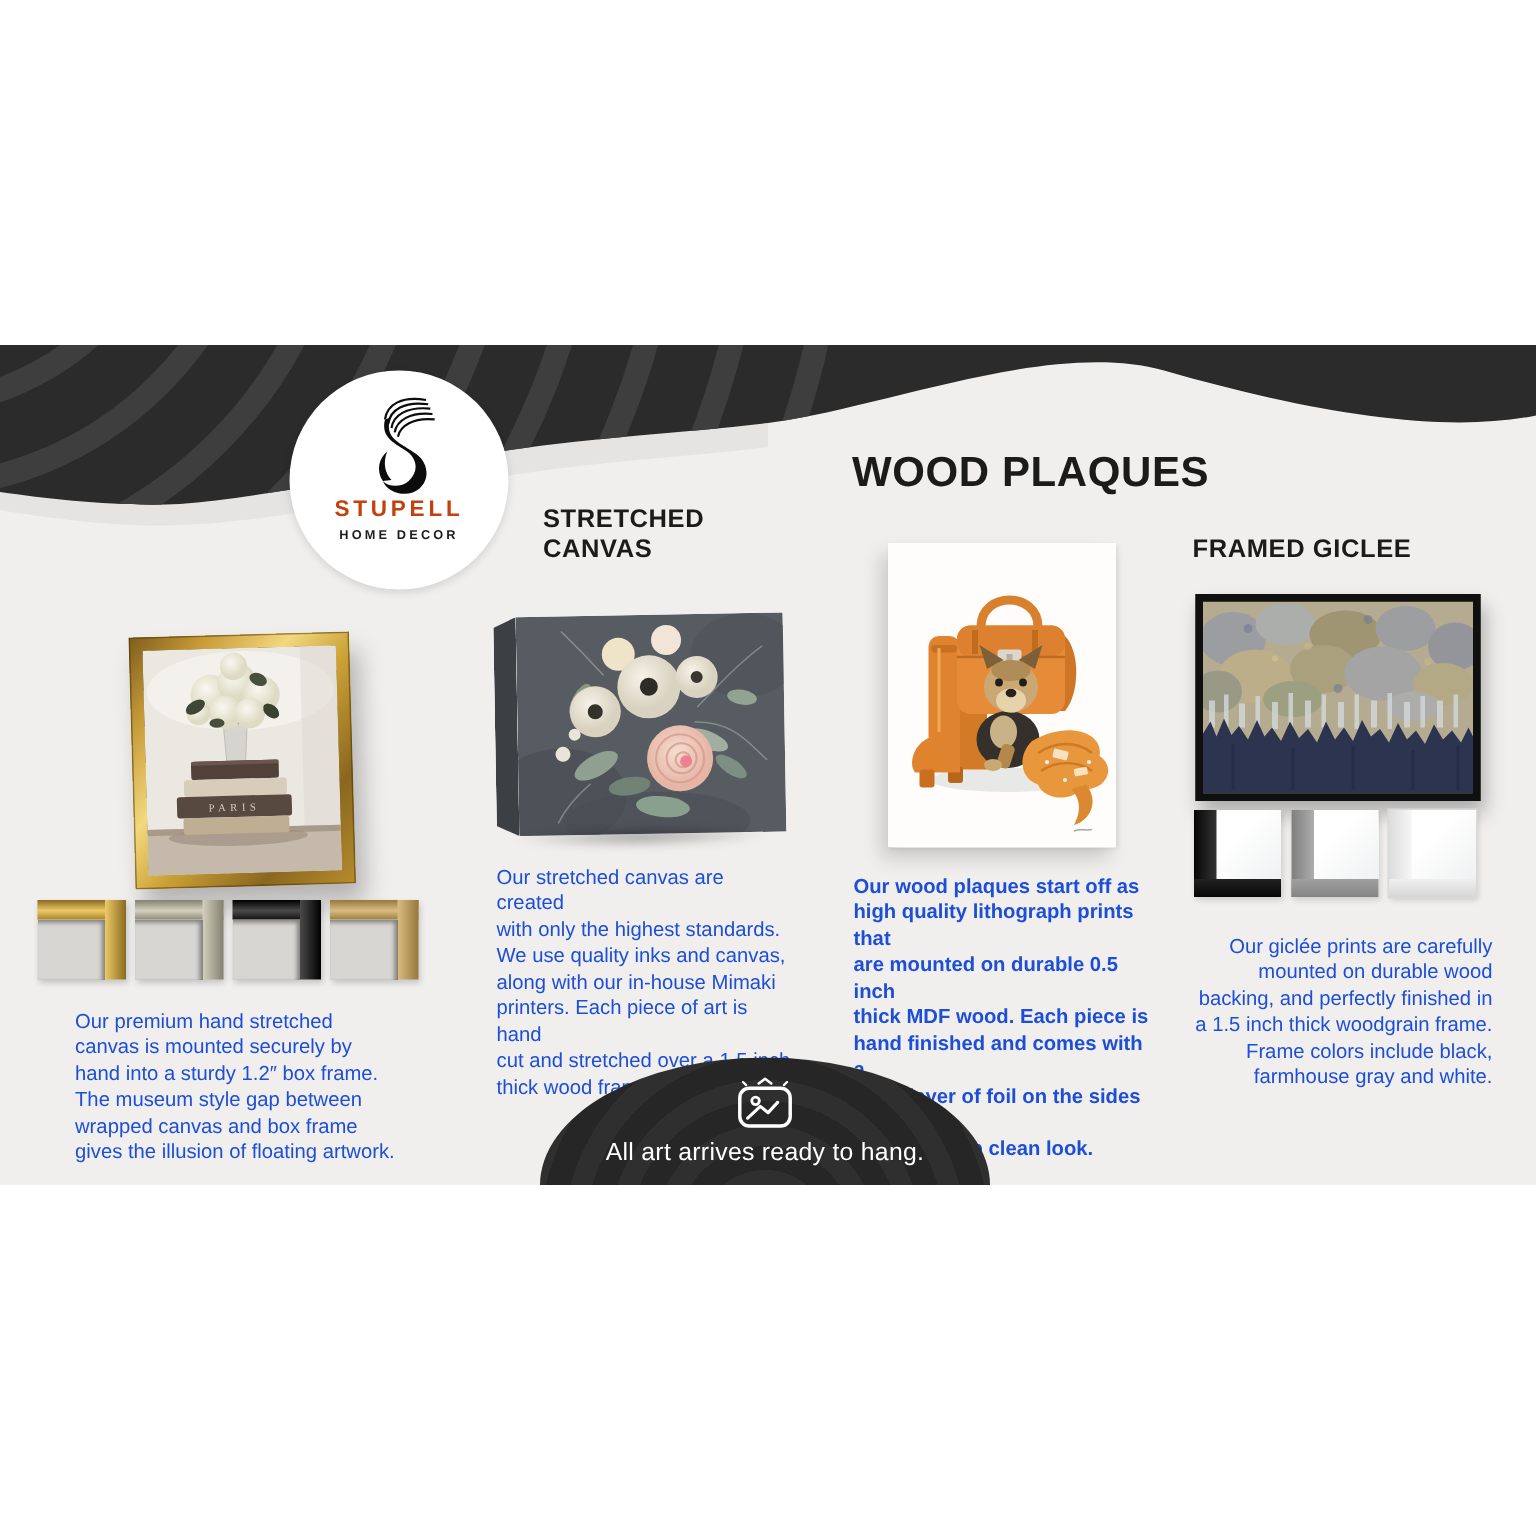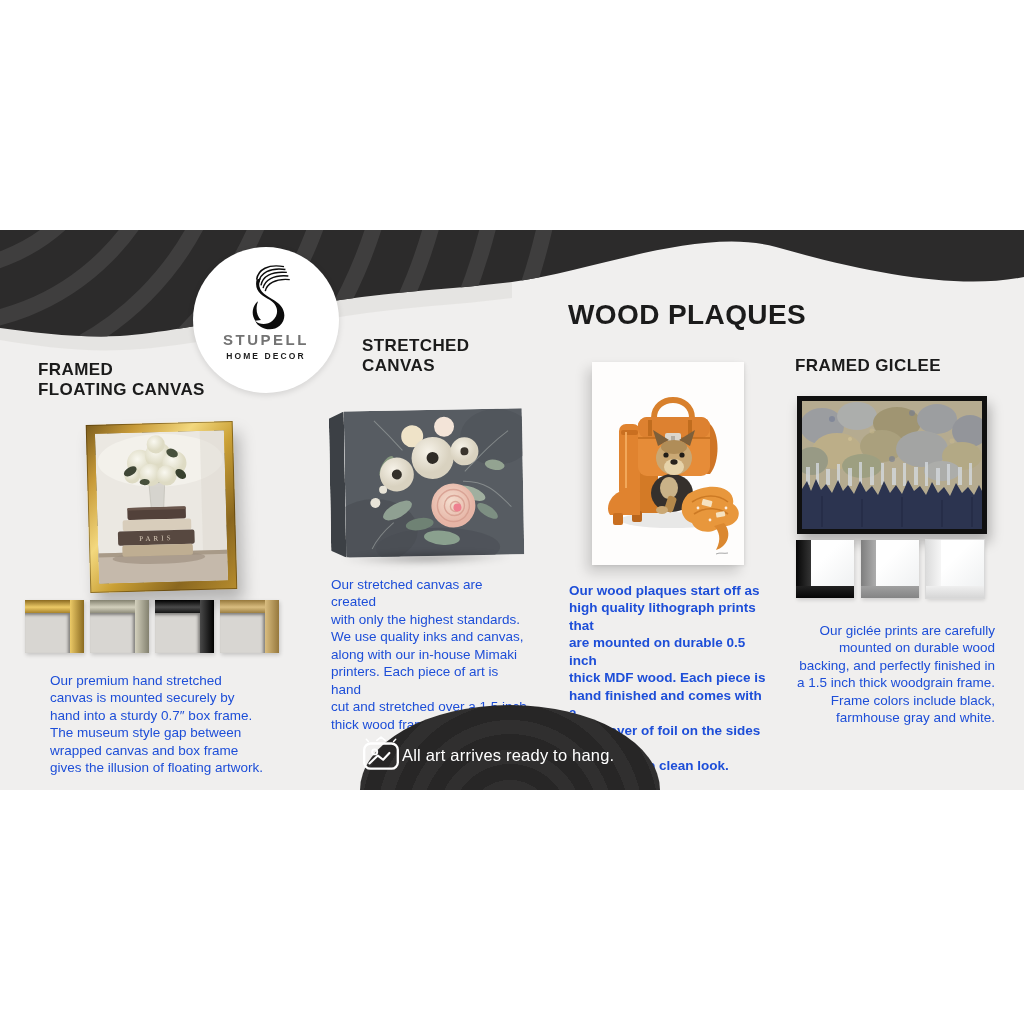--- a/index.html
+++ b/index.html
@@ -8,21 +8,21 @@
        font-family:"Liberation Sans",sans-serif;overflow:hidden;}
   .banner{position:absolute;left:0;top:230px;width:1024px;height:560px;
           background:#f0efee;overflow:hidden;}
   .swoosh-svg{position:absolute;left:0;top:0;display:block;}
 
   
   .logo-circle{position:absolute;left:193px;top:17px;width:146px;height:146px;
                border-radius:50%;background:#ffffff;box-sizing:border-box;
                display:flex;flex-direction:column;align-items:center;padding-top:11px;
                box-shadow:0 2px 6px rgba(0,0,0,.12);}
-  .logo-name{font-size:15px;font-weight:700;letter-spacing:2.5px;color:#737373;margin-top:1px;}
+  .logo-name{font-size:15px;font-weight:700;letter-spacing:2.5px;color:#c2410c;margin-top:1px;}
   .logo-tag{font-size:8.5px;font-weight:700;letter-spacing:2.1px;color:#1d1d1d;margin-top:3px;}
 
   
   .section-title{position:absolute;margin:0;font-size:17px;font-weight:700;color:#1b1b1b;
                  letter-spacing:.4px;line-height:1.18;white-space:pre-line;}
   .para{position:absolute;font-size:13.5px;line-height:1.3;color:#1d4ed8;white-space:pre-line;}
 
   
   .float-frame{position:absolute;left:88px;top:193px;width:147px;height:168px;box-sizing:border-box;
                padding:9px;transform:rotate(-1.6deg);
@@ -75,21 +75,21 @@
   .gs-gray .band-l{background:linear-gradient(90deg,#7e7e7e,#adadad);}
   .gs-gray .band-b{background:linear-gradient(0deg,#848484,#a0a0a0);}
   .gs-white{outline:1px solid #d9d9d9;}
   .gs-white .band-l{background:linear-gradient(90deg,#dcdcdc,#f6f6f6);}
   .gs-white .band-b{background:linear-gradient(0deg,#d6d6d6,#efefef);}
 
   
   .dome{position:absolute;left:360px;top:475px;width:300px;height:85px;
         background:#272626;border-radius:150px 150px 0 0 / 85px 85px 0 0;
         background-image:repeating-radial-gradient(circle at 50% 140%,rgba(255,255,255,.045) 0 14px,transparent 14px 30px);
-        display:flex;align-items:center;padding-top:12px;box-sizing:border-box;}
+        display:flex;flex-direction:column;align-items:center;padding-top:12px;box-sizing:border-box;}
   .dome-text{color:#ffffff;font-size:16.5px;letter-spacing:.2px;margin-top:4px;}
 </style>
 </head>
 <body>
 
 <div class="banner">
 
   <svg class="swoosh-svg" width="1024" height="175" viewBox="0 0 1024 175">
     <defs>
       <clipPath id="swooshClip">
@@ -120,22 +120,20 @@
         <path d="M76,25 C55,23 43,31 41,42" stroke-width="2"></path>
         <path d="M78,30 C58,28 46,36 44,46" stroke-width="2"></path>
       </g>
       <path d="M32,30 C28,46 40,52 50,58 C62,65 64,78 54,87 C47,93 36,93 30,87 C35,99 54,103 64,94 C74,85 72,70 61,62 C50,54 38,50 36,40 C35,35 36,32 38,28 Z" fill="#0c0c0c"></path>
       <path d="M30,87 C24,78 26,66 34,60 C30,70 32,80 38,86 Z" fill="#0c0c0c"></path>
     </svg>
     <div class="logo-name">STUPELL</div>
     <div class="logo-tag">HOME DECOR</div>
   </div>
 
-  <h2 class="section-title" style="left:38px;top:130px;">FRAMED
-FLOATING CANVAS</h2>
 
   <div class="float-frame">
     <div class="float-art">
       <svg viewBox="0 0 128 148" preserveAspectRatio="none">
         <defs>
           <radialGradient id="hy" cx="40%" cy="35%">
               <stop offset="0%" stop-color="#f9f8f0"></stop>
               <stop offset="100%" stop-color="#dedbc4"></stop>
             </radialGradient>
         </defs>
@@ -186,21 +184,21 @@
       </div>
     <div class="fswatch fs-brass">
         <div class="band-t"></div>
         <div class="band-r"></div>
         <div class="seam"></div>
       </div>
   </div>
 
   <p class="para" style="left:50px;top:428px;width:218px;">Our premium hand stretched
 canvas is mounted securely by
-hand into a sturdy 0.7″ box frame.
+hand into a sturdy 1.2″ box frame.
 The museum style gap between
 wrapped canvas and box frame
 gives the illusion of floating artwork.</p>
 
   <h2 class="section-title" style="left:362px;top:106px;">STRETCHED
 CANVAS</h2>
 
   <div class="stretch-wrap">
     <div class="canvas-side"></div>
     <div class="canvas-face">

